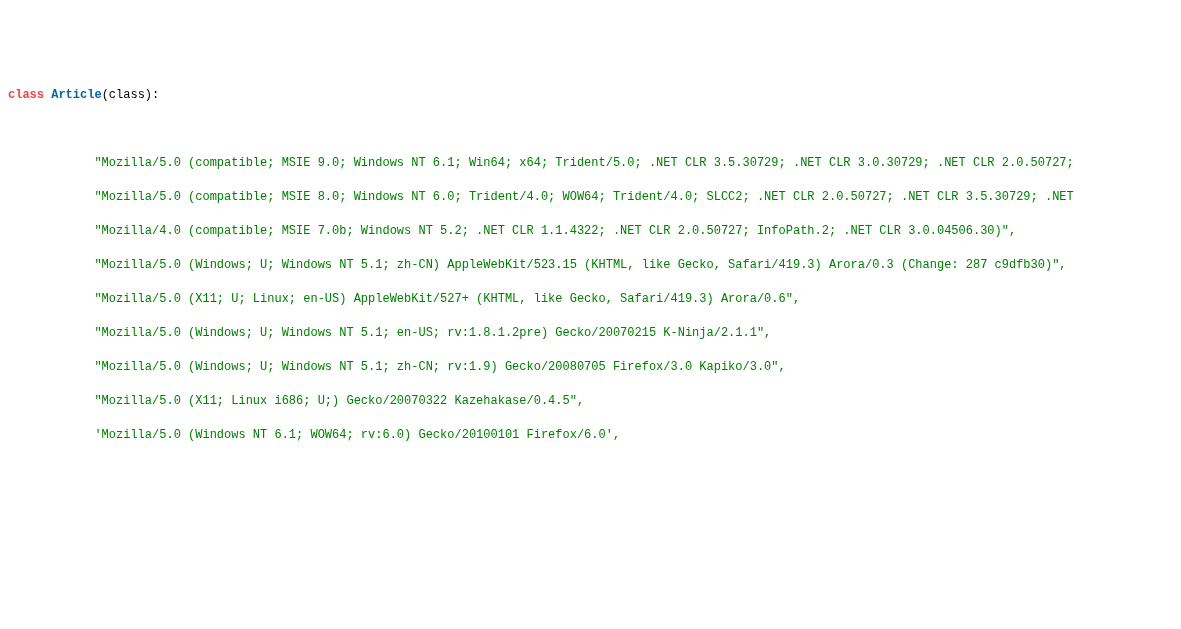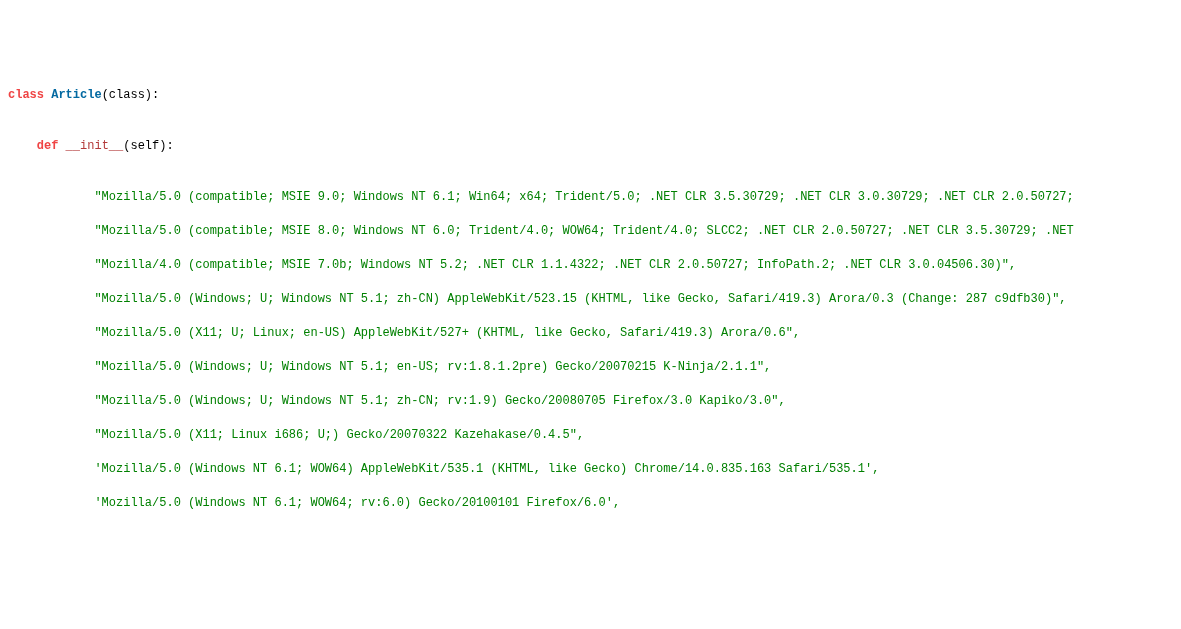--- a/index.html
+++ b/index.html
@@ -22,31 +22,29 @@
   .line { display: block; }
 </style>
 </head>
 <body>
 
 
 
 <div>
 <span class="line"><span class="kw">class</span><span class="cls"> Article</span><span class="txt">(</span><span class="builtin">class</span><span class="txt">):</span></span>
 <span class="line"></span>
-<span class="line"><span class="txt">    </span><span class="kw">def</span><span class="fn"> __init__</span><span class="txt">(self):</span></span>
 <span class="line"></span>
 <span class="line"><span class="str">            "Mozilla/5.0 (compatible; MSIE 9.0; Windows NT 6.1; Win64; x64; Trident/5.0; .NET CLR 3.5.30729; .NET CLR 3.0.30729; .NET CLR 2.0.50727;</span></span>
 <span class="line"><span class="str">            "Mozilla/5.0 (compatible; MSIE 8.0; Windows NT 6.0; Trident/4.0; WOW64; Trident/4.0; SLCC2; .NET CLR 2.0.50727; .NET CLR 3.5.30729; .NET</span></span>
 <span class="line"><span class="str">            "Mozilla/4.0 (compatible; MSIE 7.0b; Windows NT 5.2; .NET CLR 1.1.4322; .NET CLR 2.0.50727; InfoPath.2; .NET CLR 3.0.04506.30)",</span></span>
 <span class="line"><span class="str">            "Mozilla/5.0 (Windows; U; Windows NT 5.1; zh-CN) AppleWebKit/523.15 (KHTML, like Gecko, Safari/419.3) Arora/0.3 (Change: 287 c9dfb30)",</span></span>
 <span class="line"><span class="str">            "Mozilla/5.0 (X11; U; Linux; en-US) AppleWebKit/527+ (KHTML, like Gecko, Safari/419.3) Arora/0.6",</span></span>
 <span class="line"><span class="str">            "Mozilla/5.0 (Windows; U; Windows NT 5.1; en-US; rv:1.8.1.2pre) Gecko/20070215 K-Ninja/2.1.1",</span></span>
 <span class="line"><span class="str">            "Mozilla/5.0 (Windows; U; Windows NT 5.1; zh-CN; rv:1.9) Gecko/20080705 Firefox/3.0 Kapiko/3.0",</span></span>
 <span class="line"><span class="str">            "Mozilla/5.0 (X11; Linux i686; U;) Gecko/20070322 Kazehakase/0.4.5",</span></span>
-<span class="line"><span class="str">            'Mozilla/5.0 (Windows NT 6.1; WOW64) AppleWebKit/535.1 (KHTML, like Gecko) Chrome/14.0.835.163 Safari/535.1',</span></span>
 <span class="line"><span class="str">            'Mozilla/5.0 (Windows NT 6.1; WOW64; rv:6.0) Gecko/20100101 Firefox/6.0',</span></span>
 
 
 
 
 <span class="line"></span>
 
 
 <span class="line"></span>
 

